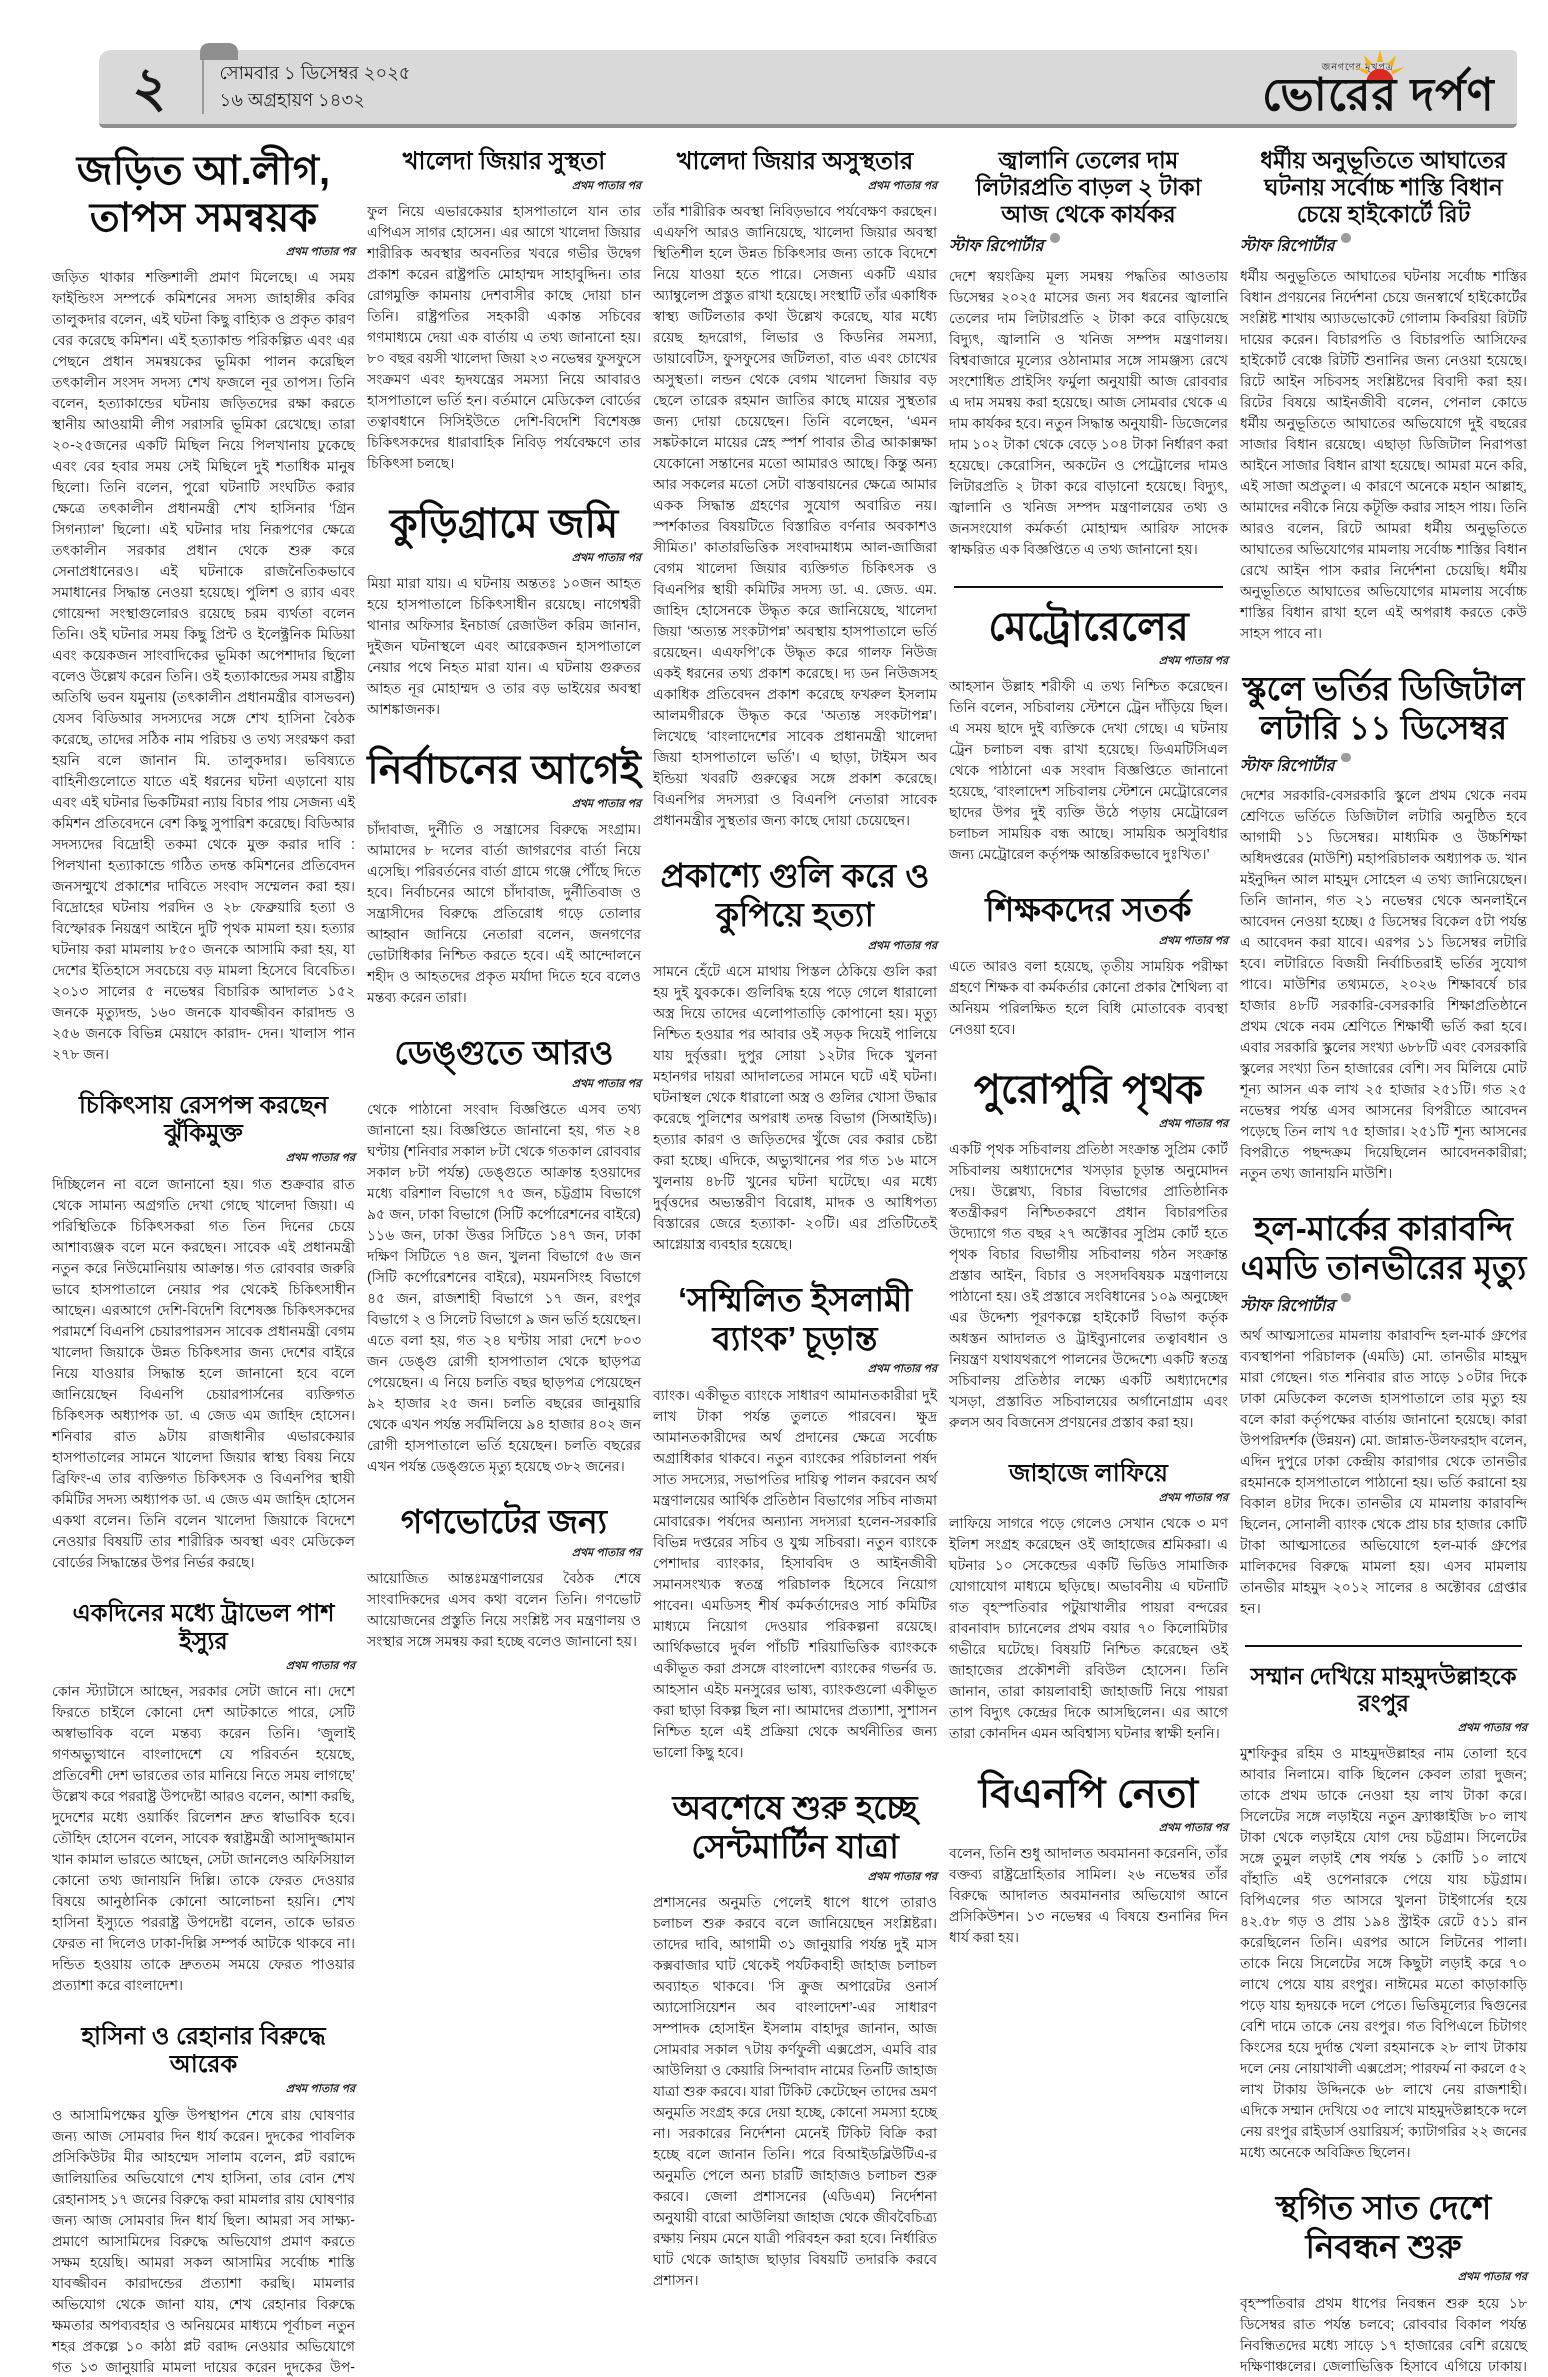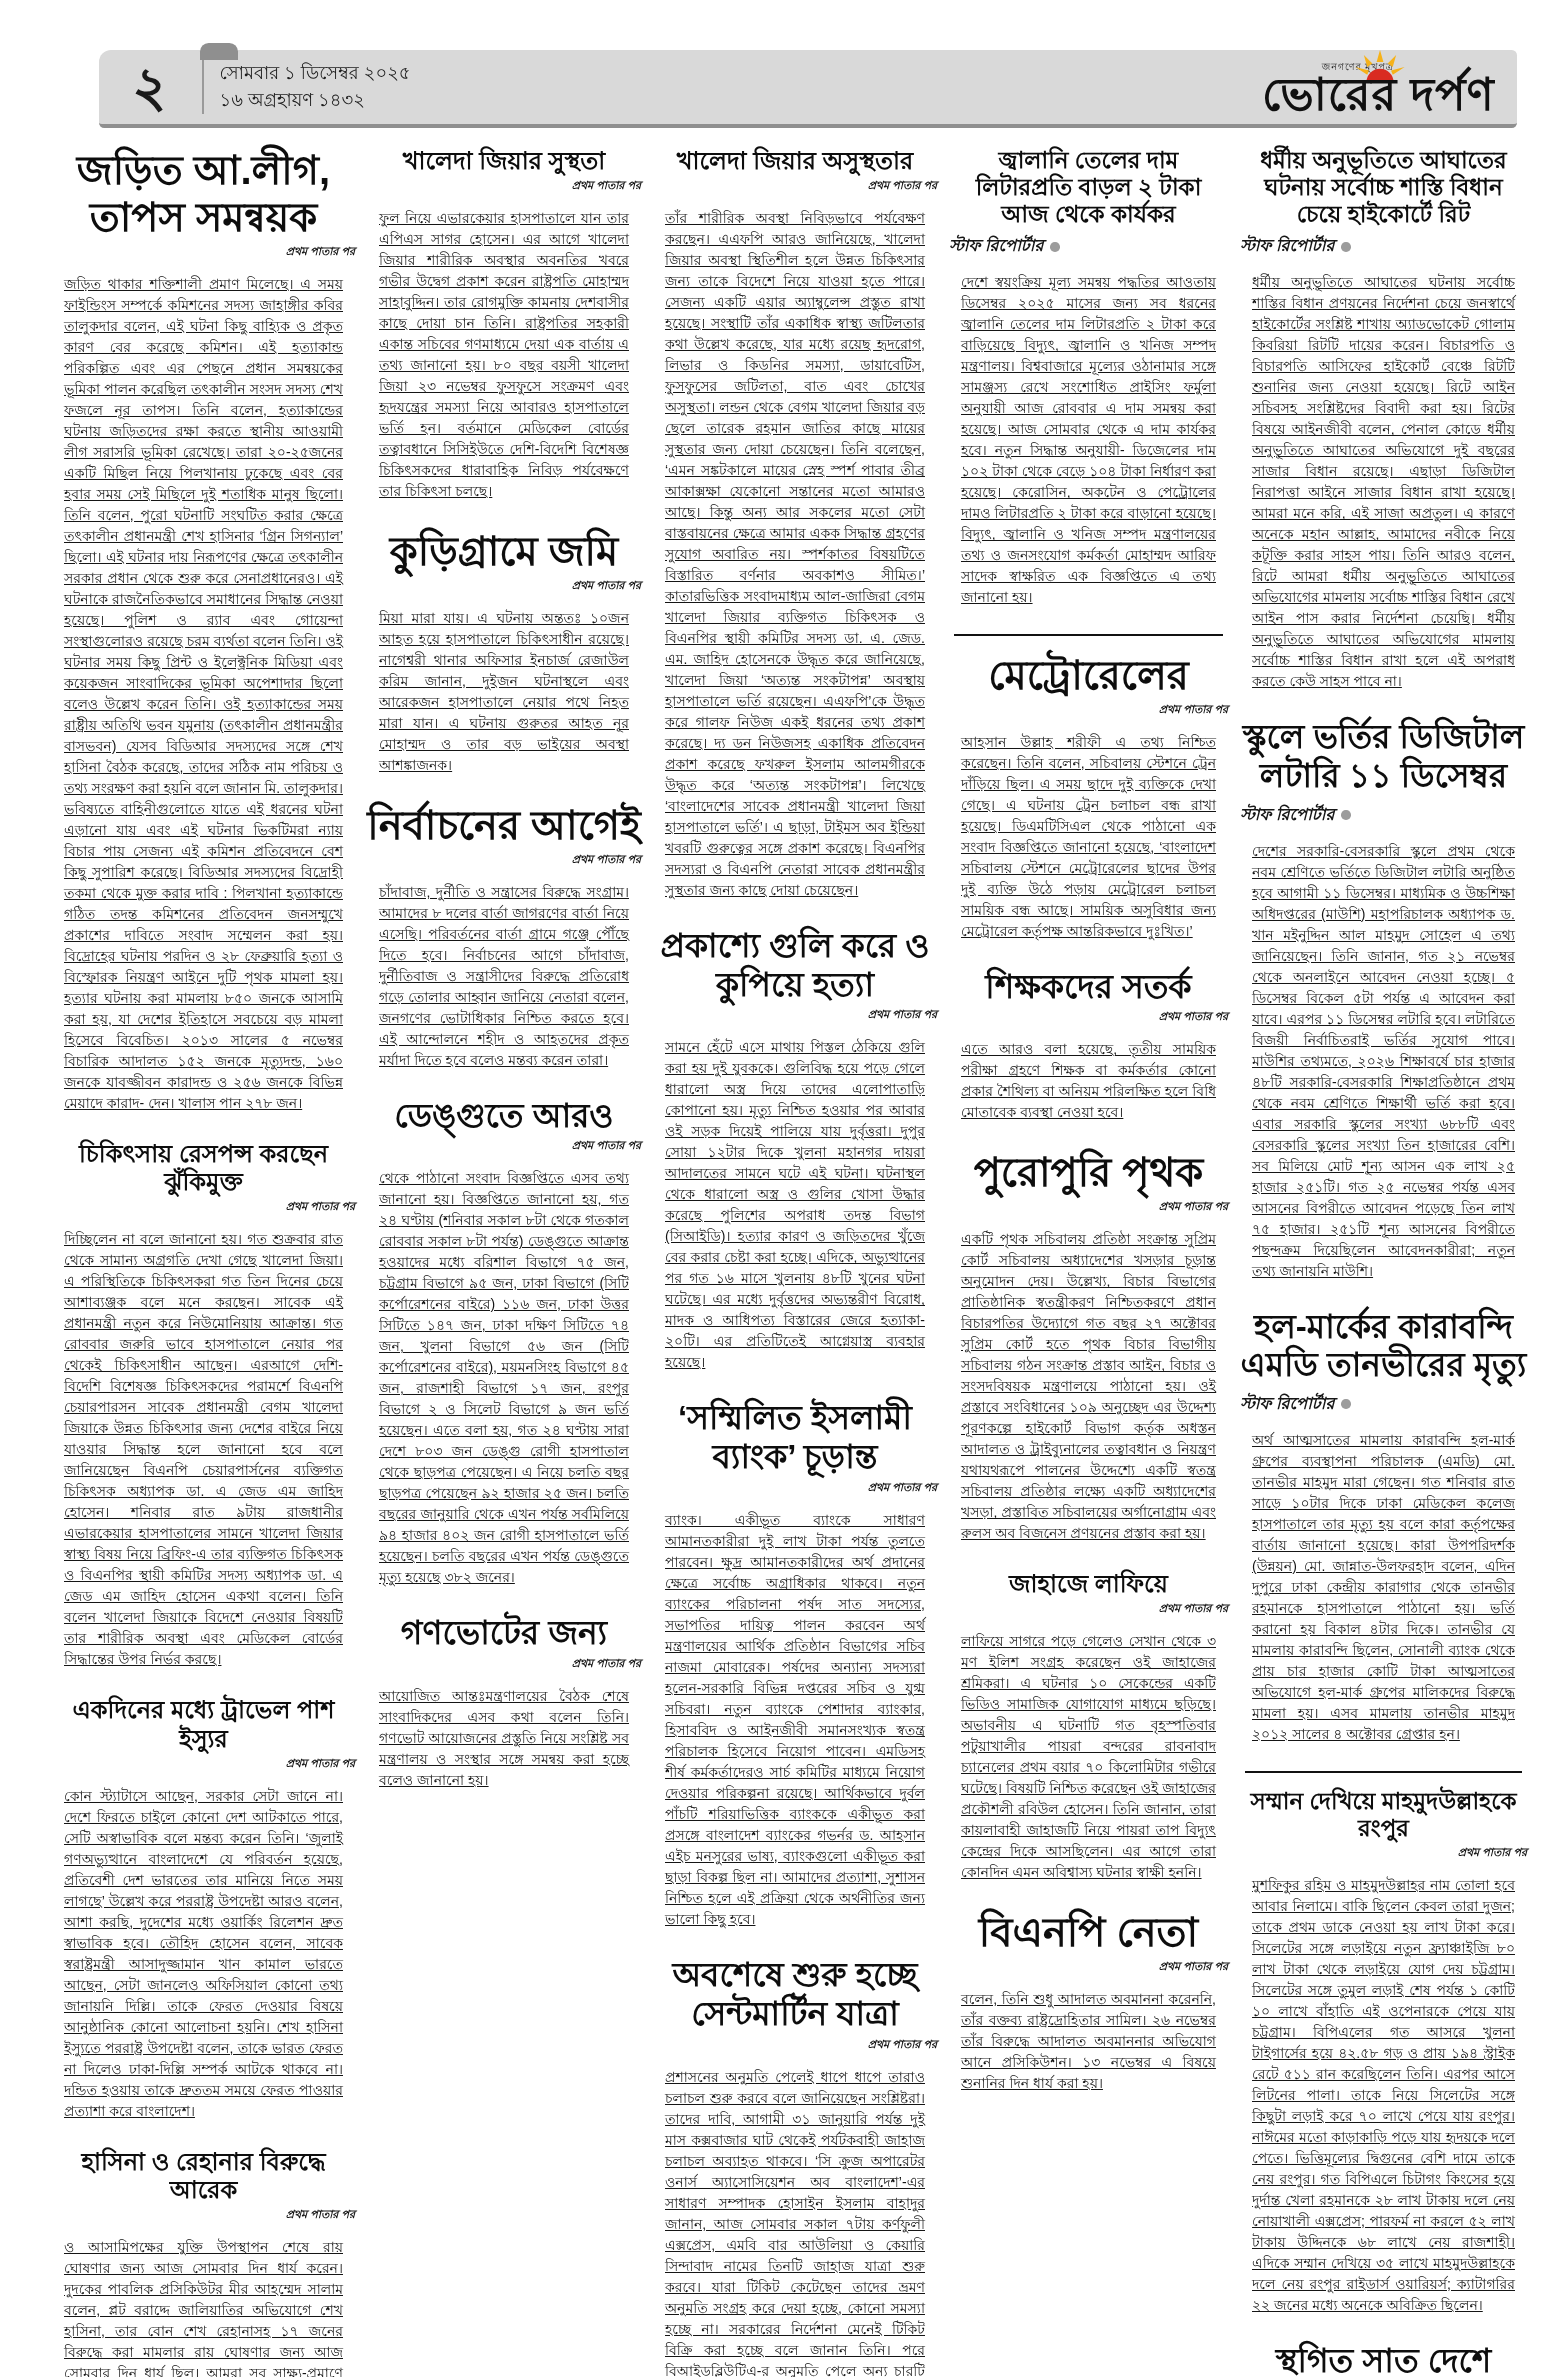--- a/index.html
+++ b/index.html
@@ -50,27 +50,26 @@
   }
   .hl-sm{font-size:23px;}
   .hl-md{font-size:33px;}
   .hl-lg{font-size:24px;}
   .hl-xl{font-size:40px;}
   .kicker{
     text-align:right;font-style:italic;font-size:11px;font-weight:bold;margin:1.7px 0 5.2px 0;color:#161616;
   }
   .byline{
     text-align:left;font-style:italic;font-weight:bold;font-size:16.3px;margin:5.2px 0 5.2px 0;color:#161616;
-    display:flex;align-items:center;gap:6.9px;
+    display:flex;align-items:flex-start;gap:6.9px;
   }
   .byline .dot{width:9.5px;height:9.5px;border-radius:50%;background:#9c9c9c;display:inline-block;}
   .body{
-    font-size:14px;line-height:1.5;text-align:justify;margin:12px;color:#151515;
+    font-size:14px;line-height:1.5;text-align:justify;margin:0;color:#151515;
     word-break:break-word;
-    text-decoration:underline;
   }
   .rule{
     border:none;border-top:2.6px solid #111;margin:12px 5.2px 15.5px 5.2px;
   }
 </style>
 </head>
 <body>
 
 <div class="page">
 

